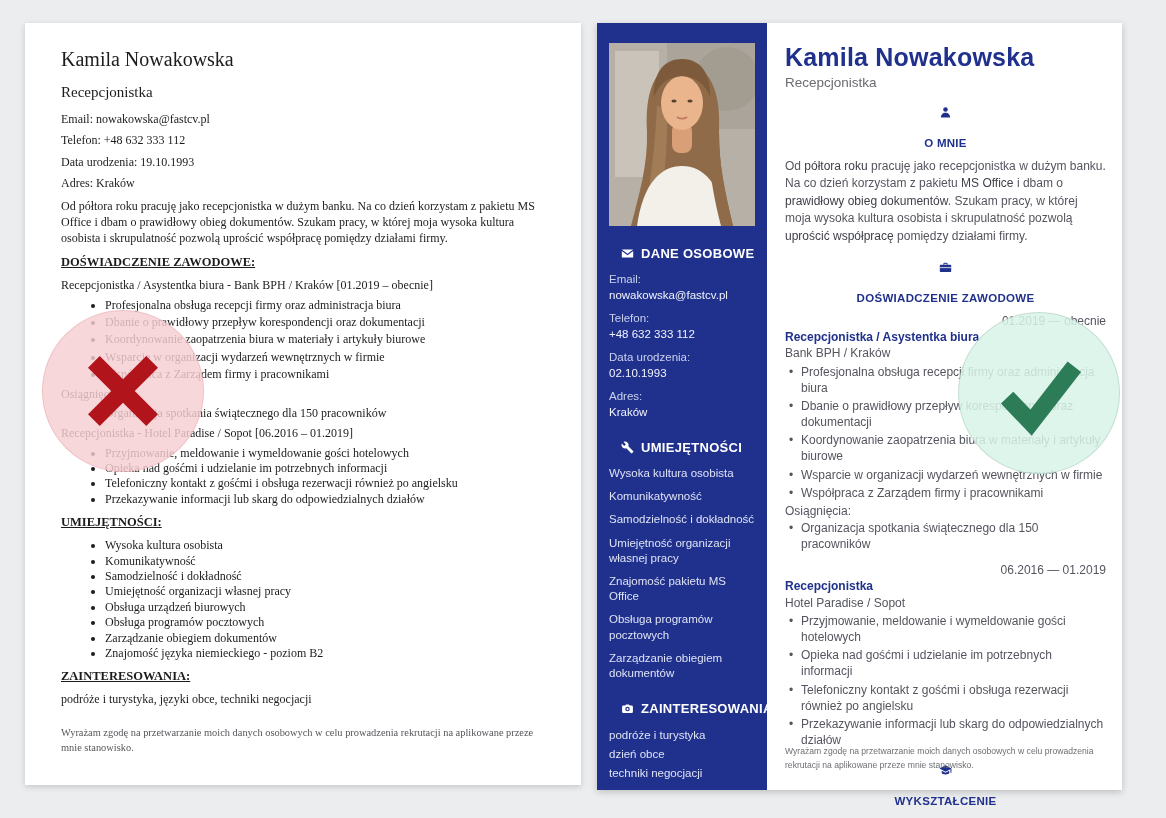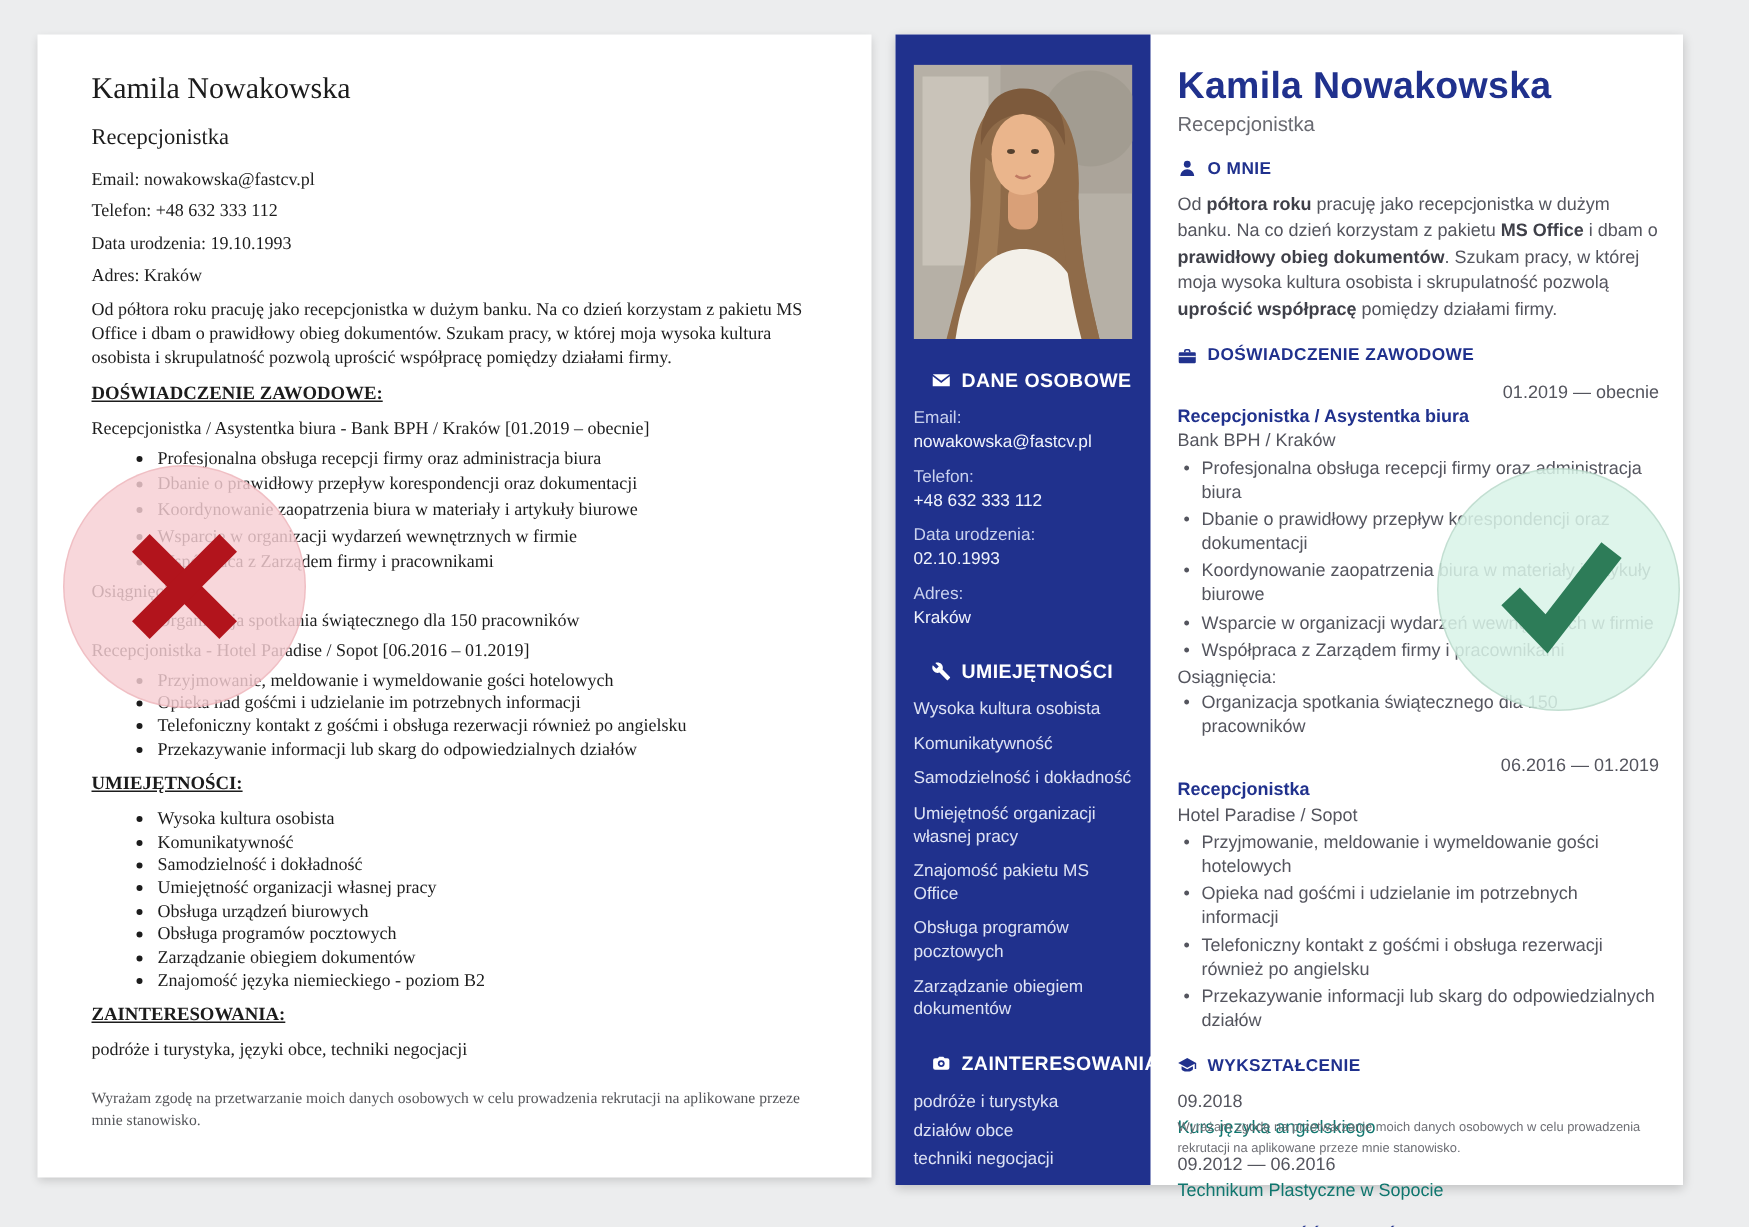--- a/index.html
+++ b/index.html
@@ -46,26 +46,26 @@
   .field { margin-bottom:8px; }
   .field .flabel { color:#c9d1ee; line-height:1.35; }
   .field .fvalue { color:#f0f3fc; line-height:1.35; }
   .side-skill { color:#dde2f4; line-height:1.32; margin-bottom:8px; }
   .side-interest { color:#dde2f4; line-height:1.4; margin-bottom:3px; }
 
   .main-col { flex:1; position:relative; padding:20px 16px 0 18px; color:#54555e; font-size:12px; }
   .main-name { color:#20318d; font-size:25px; font-weight:bold; letter-spacing:.2px; }
   .main-role { color:#696a71; font-size:13.5px; margin-top:3px; }
   .main-sec-title {
-    display:flex; align-items:center; gap:7px; color:#20318d;
-    font-weight:bold; font-size:11.5px; letter-spacing:.3px; margin:16px 0 9px;
+    display:flex; align-items:center; gap:18px; color:#20318d;
+    font-weight:bold; font-size:11.5px; letter-spacing:.3px; margin:16px 0 9px;flex-direction:column;
   }
   .main-sec-title svg { width:13px; height:13px; flex:none; }
   .about-p { line-height:1.45; }
-  .about-p .b { font-weight:bold; color:#3f4049; }
+  .about-p .b { font-weight:normal; color:#3f4049; }
   .job { margin-bottom:10px; }
   .job .jdate { line-height:1.35;text-align:right; }
   .job .jtitle { color:#20318d; font-weight:bold; line-height:1.35; }
   .job .jcompany { line-height:1.35; margin-bottom:2px; }
   .dots { list-style:none; padding-left:0; }
   .dots li { padding-left:16px; position:relative; line-height:1.35; margin-bottom:2px; }
   .dots li::before { content:"•"; position:absolute; left:4px; color:#54555e; }
   .ach-label { line-height:1.4; margin-top:1px; }
   .edu { margin-bottom:8px; }
   .edu .edate { line-height:1.4; }
@@ -200,21 +200,21 @@
 
       <div class="side-sec-title">
         <svg viewBox="0 0 24 24" aria-hidden="true">
           <path fill="#ffffff" d="M4.5 6.5h3.2l1.8-2h5l1.8 2h3.2A2.5 2.5 0 0 1 22 9v9a2.5 2.5 0 0 1-2.5 2.5h-15A2.5 2.5 0 0 1 2 18V9a2.5 2.5 0 0 1 2.5-2.5z"></path>
           <circle cx="12" cy="13" r="4.2" fill="#20318d"></circle>
           <circle cx="12" cy="13" r="2" fill="#ffffff"></circle>
         </svg>
         <span>ZAINTERESOWANIA</span>
       </div>
       <div class="side-interest">podróże i turystyka</div>
-      <div class="side-interest">działów obce</div>
+      <div class="side-interest">dzień obce</div>
       <div class="side-interest">techniki negocjacji</div>
     </div>
 
     <div class="main-col">
       <div class="main-name">Kamila Nowakowska</div>
       <div class="main-role">Recepcjonistka</div>
 
       <div class="main-sec-title">
         <svg viewBox="0 0 24 24" fill="#20318d" aria-hidden="true">
           <circle cx="12" cy="6.5" r="4.2"></circle>

